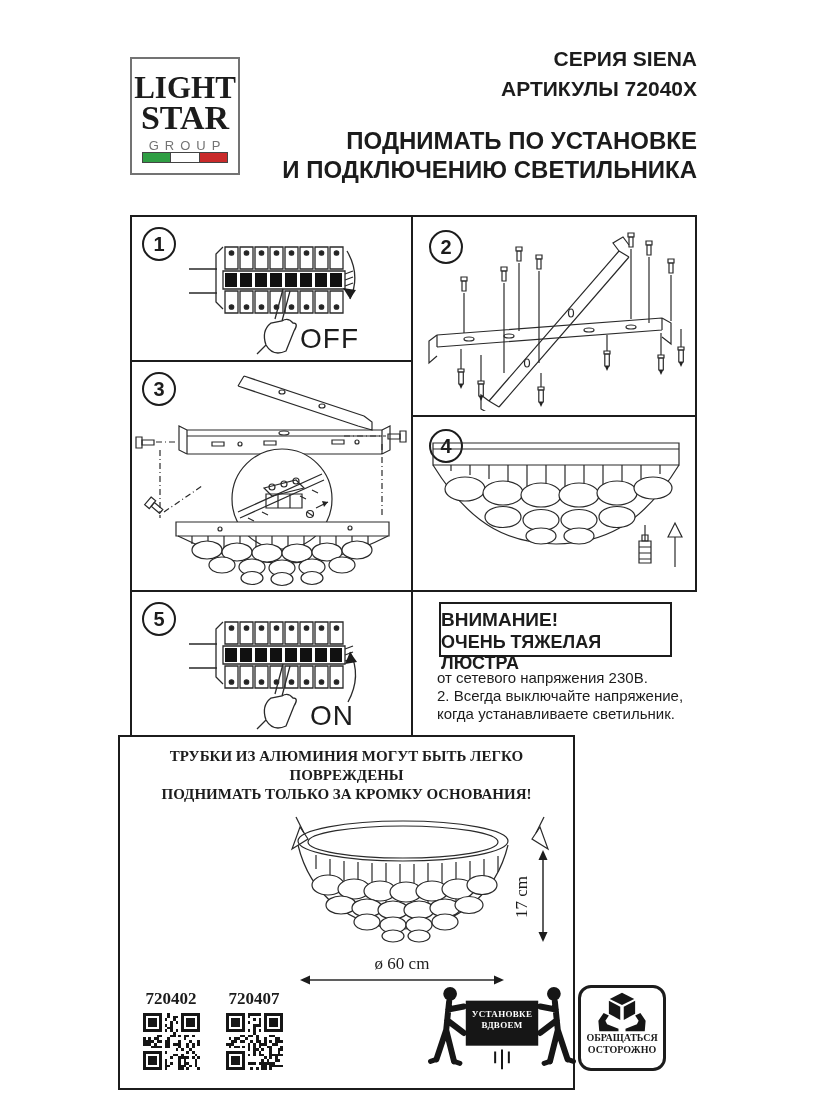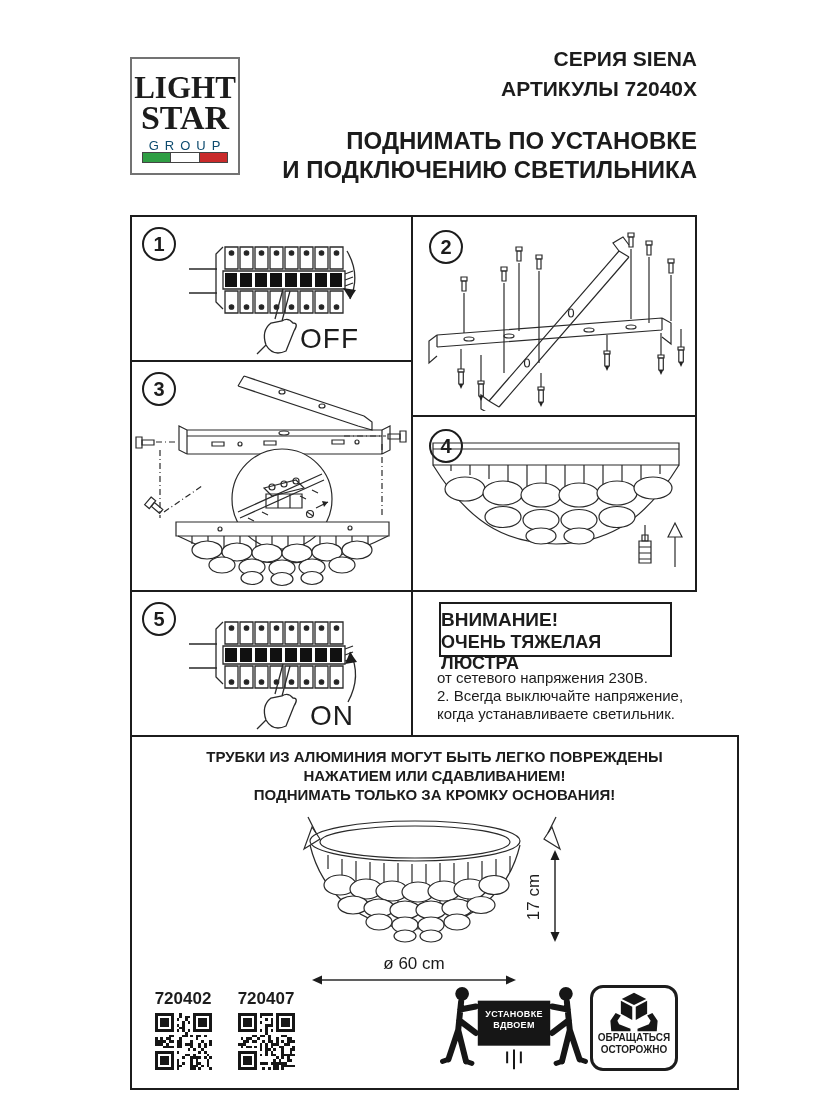--- a/index.html
+++ b/index.html
@@ -2,36 +2,36 @@
 <html><head>
 <meta charset="utf-8">
 <style>
   html,body{margin:0;padding:0;background:#fff;}
   .page{position:relative;width:826px;height:1100px;background:#fff;overflow:hidden;
         font-family:"Liberation Sans",sans-serif;color:#1c1c1c;}
   
   .logo{position:absolute;left:130px;top:57px;width:106px;height:114px;border:2px solid #737373;text-align:center;}
   .logo .l1{font-family:"Liberation Serif",serif;font-weight:bold;font-size:31px;line-height:29px;margin-top:14px;letter-spacing:0px;}
   .logo .l2{font-family:"Liberation Serif",serif;font-weight:bold;font-size:34px;line-height:31px;letter-spacing:0px;}
-  .logo .l3{font-size:13px;letter-spacing:6px;color:#0c4a6e;margin-top:5px;margin-left:5px;}
+  .logo .l3{font-size:13px;letter-spacing:6px;color:#737373;margin-top:5px;margin-left:5px;}
   .flag{position:absolute;left:10px;right:10px;bottom:10px;height:9px;border:1px solid #444;display:flex;}
   .flag .g{flex:1;background:#2f9e44;border-right:1px solid #444;}
   .flag .w{flex:1;background:#fff;}
   .flag .r{flex:1;background:#c92a2a;border-left:1px solid #444;}
   .hdr{position:absolute;right:129px;text-align:right;font-weight:bold;}
   .hdr.series{top:44px;font-size:21px;line-height:30px;}
   .hdr.title{top:126px;font-size:24px;line-height:29px;}
   
   .panel{position:absolute;border:2px solid #1c1c1c;background:#fff;box-sizing:border-box;}
   #p1{left:130px;top:215px;width:283px;height:147px;}
   #p2{left:411px;top:215px;width:286px;height:202px;}
   #p3{left:130px;top:360px;width:283px;height:232px;}
   #p4{left:411px;top:415px;width:286px;height:177px;}
   #p5{left:130px;top:590px;width:283px;height:147px;}
-  #pbottom{left:130px;top:735px;width:609px;height:355px;}
+  #pbottom{left:118px;top:735px;width:457px;height:355px;font-family:Liberation Serif, serif;}
   .stepnum{position:absolute;width:34px;height:34px;border:2px solid #1c1c1c;border-radius:50%;
            font-size:20px;font-weight:bold;display:flex;align-items:center;justify-content:center;box-sizing:border-box;}
   .draw{position:absolute;}
   svg line,svg path,svg rect,svg ellipse,svg circle,svg polygon,svg polyline{vector-effect:non-scaling-stroke;}
   .switchlabel{position:absolute;font-size:28px;letter-spacing:1px;color:#1c1c1c;}
   
   .warnbox{position:absolute;left:439px;top:602px;width:233px;height:55px;border:2px solid #1c1c1c;
            box-sizing:border-box;}
   .warnbox .w1{font-weight:bold;font-size:19px;margin-top:5px;}
   .warnbox .w2{font-weight:bold;font-size:18px;margin-top:1px;letter-spacing:0;}
@@ -378,21 +378,20 @@
   </div>
   <div class="notes">
     <div>от сетевого напряжения 230В.</div>
     <div>2. Всегда выключайте напряжение,</div>
     <div>когда устанавливаете светильник.</div>
   </div>
 
   <div class="panel" id="pbottom">
     <div class="caution">
       <div>ТРУБКИ ИЗ АЛЮМИНИЯ МОГУТ БЫТЬ ЛЕГКО ПОВРЕЖДЕНЫ</div>
-      <div>НАЖАТИЕМ ИЛИ СДАВЛИВАНИЕМ!</div>
       <div>ПОДНИМАТЬ ТОЛЬКО ЗА КРОМКУ ОСНОВАНИЯ!</div>
     </div>
 
     <div class="draw" style="left:170px;top:78px;">
       <svg width="260" height="138" viewBox="0 0 260 138" fill="none" stroke="#2a2a2a" stroke-width="1.2">
         <ellipse cx="113" cy="26" rx="105" ry="20"></ellipse>
         <ellipse cx="113" cy="27" rx="95" ry="16"></ellipse>
         <path d="M8,30 C20,80 60,112 113,114 C166,112 206,80 218,30"></path>
         <path d="M26,40 v14 M40,44 v22 M54,46 v30 M68,47 v37 M82,48 v44 M96,48 v49 M110,49 v52 M124,49 v52 M138,48 v51 M152,48 v48 M166,47 v43 M180,46 v36 M194,44 v28 M208,41 v16"></path>
         <g fill="#fff">

